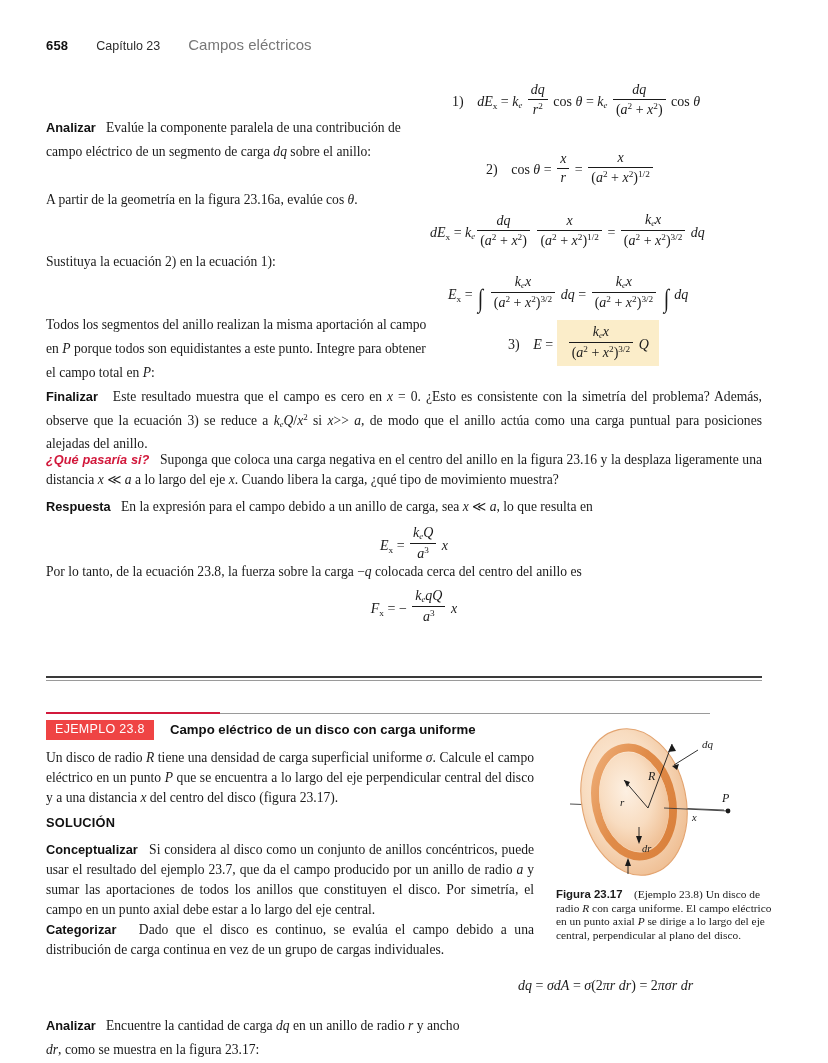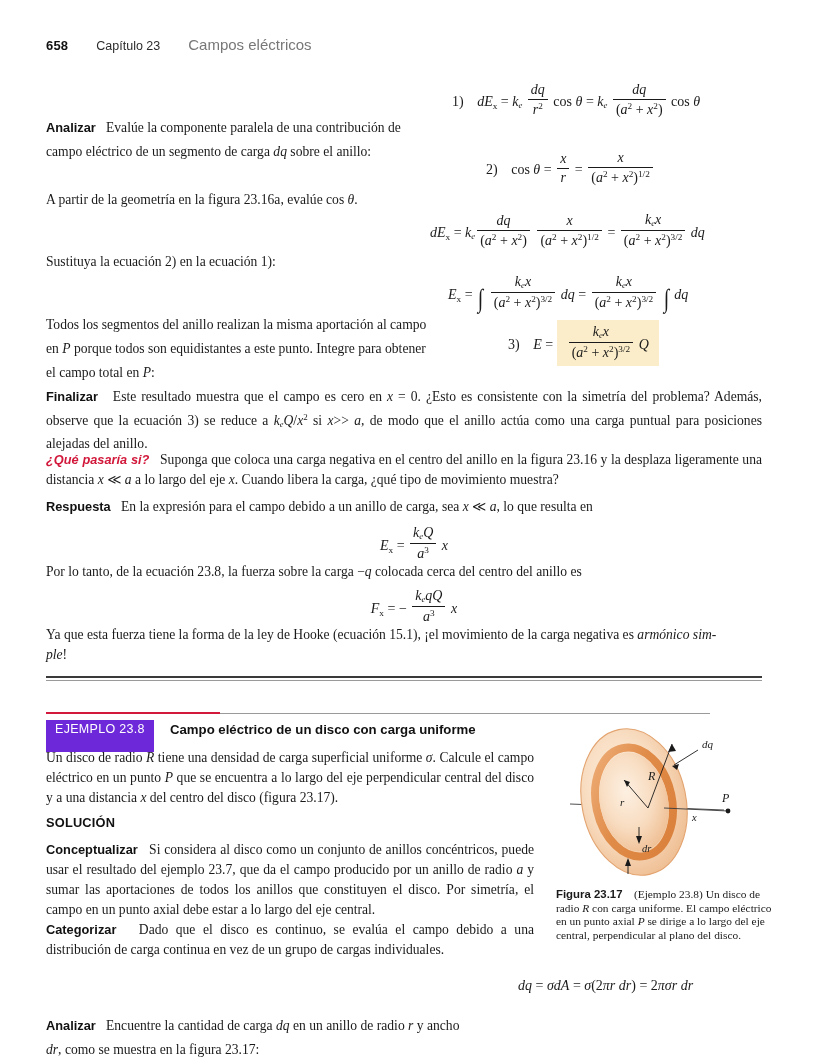--- a/index.html
+++ b/index.html
@@ -145,26 +145,26 @@
   }
   .rule-red {
     position: absolute;
     background: #d2193c;
     height: 2px;
   }
 
   
   .ex-badge {
     position: absolute;
-    background: #6d28d9;
+    background: #ef4444;
     color: #ffffff;
     font-family: "Liberation Sans", sans-serif;
     font-size: 12.5px;
     letter-spacing: .3px;
-    padding: 3px 9px 16px 9px;
+    padding: 3px 9px 4px 9px;
     line-height: 1;
   }
   .ex-title {
     position: absolute;
     font-family: "Liberation Sans", sans-serif;
     font-weight: bold;
     font-size: 13.2px;
     color: #111;
   }
   .section-h {
@@ -299,23 +299,20 @@
   <div class="para" style="left:46px; top:562px; width:716px;">
     Por lo tanto, de la ecuación 23.8, la fuerza sobre la carga −<i>q</i> colocada cerca del centro del anillo es
   </div>
 
   <div class="centeredeq" style="left:0; top:588px;">
     <span class="m">F<sub>x</sub></span> <span class="up">= −</span>
     <span class="frac"><span class="num"><span class="m">k</span><span class="ksub">e</span><span class="m">qQ</span></span><span class="den"><span class="m">a</span><sup>3</sup></span></span>
     <span class="m">x</span>
   </div>
 
-  <div class="para" style="left:46px; top:625px; width:716px;">
-    Ya que esta fuerza tiene la forma de la ley de Hooke (ecuación 15.1), ¡el movimiento de la carga negativa es <i>armónico sim-<br>ple</i>!
-  </div>
 
   <div class="rule-thick" style="left:46px; top:676px; width:716px;"></div>
   <div class="rule-thin" style="left:46px; top:680px; width:716px;"></div>
 
   <div class="rule-red" style="left:46px; top:712px; width:174px;"></div>
   <div class="rule-thin" style="left:220px; top:713px; width:490px;"></div>
 
   <div class="ex-badge" style="left:46px; top:720px;">EJEMPLO 23.8</div>
   <div class="ex-title" style="left:170px; top:722px;">Campo eléctrico de un disco con carga uniforme</div>
 

